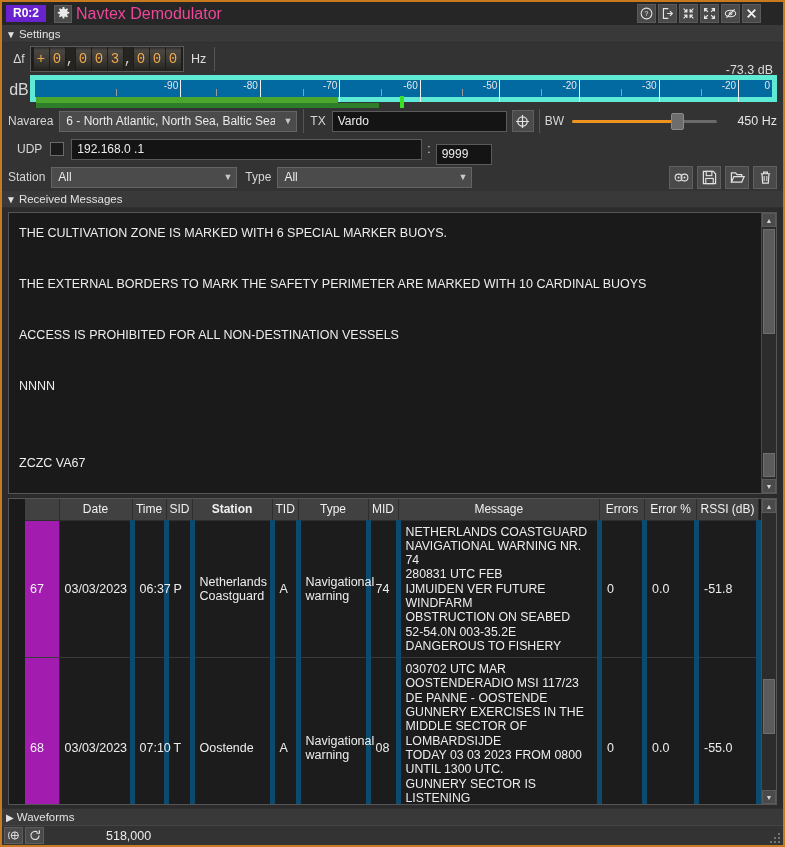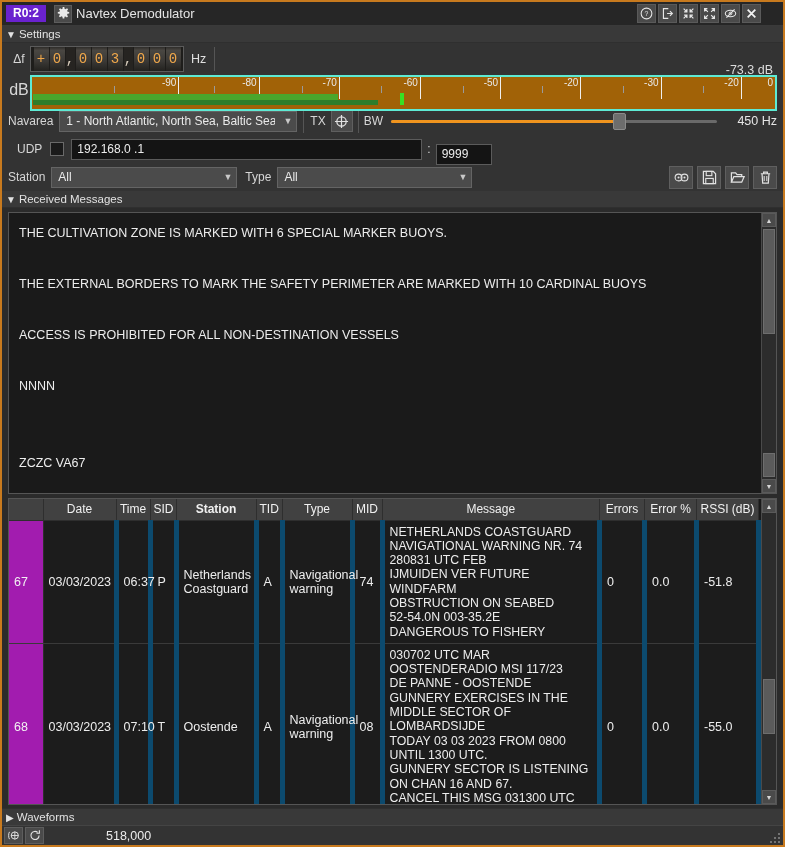--- a/index.html
+++ b/index.html
@@ -34,21 +34,21 @@
     margin-right: 8px;
     line-height: 14px;
   }
   .gear-btn {
     width: 18px; height: 18px;
     background: #4a4a4a;
     border: 1px solid #5d5d5d;
     display: flex; align-items: center; justify-content: center;
     margin-right: 4px;
   }
-  .title-text { font-size: 13px; color: #e5e5e5; flex: 1; }
+  .title-text { font-size: 16px; color: #ec4899; flex: 1; }
   .tb-icons { display: flex; gap: 2px; align-items: center; margin-right: 2px; }
   .tb-btn {
     width: 19px; height: 19px;
     background: #4a4a4a; border: 1px solid #5a5a5a;
     display: flex; align-items: center; justify-content: center;
   }
 
   
   .sec-head {
     height: 17px; min-height: 17px;
@@ -87,23 +87,23 @@
   .dig.sign { color: #f0a84b; }
   .hz { margin-left: 7px; color: #e0e0e0; font-size: 12.5px; }
   .vsep { width: 1px; height: 24px; background: #555; margin: 0 8px; }
   .rssi-top { margin-left: auto; color: #dcdcdc; font-size: 12.5px; padding-right: 4px; margin-top: 21px; }
 
   
   .db-row { height: 32px; display: flex; align-items: stretch; padding: 0 6px 2px 6px; }
   .db-lbl { width: 22px; display: flex; align-items: center; justify-content: center; color: #d8d8d8; font-size: 16px;}
   .meter {
     flex: 1; position: relative;
-    background: #a16207;
-    border: 2px solid #5eead4;
-    height: 36px;
+    background: #0369a1;
+    border: 5px solid #5eead4;
+    height: 27px;
   }
   .scale { position: absolute; inset: 0; }
   .mtick { position: absolute; top: 0; width: 1px; background: #efefef; height: 22px; }
   .mtick.minor { height: 7px; top: 9px; background: #9a9a9a; width: 1px; }
   .mlab { position: absolute; top: 0px; font-size: 10px; color: #e9e9e9; transform: translateX(-100%); padding-right: 2px; line-height: 11px;}
   .bar1 { position: absolute; left: 1px; top: 17px; height: 6px; background: #4aa62c; }
   .bar2 { position: absolute; left: 1px; top: 23px; height: 5px; background: #2e7d2a; }
   .peak { position: absolute; top: 16px; height: 12px; width: 4px; background: #39e023; }
 
   
@@ -173,20 +173,21 @@
 
   
   .tablewrap {
     margin: 2px 6px 0 6px;
     border: 1px solid #555;
     background: #1a1a1a;
     flex: 1;
     display: flex;
     overflow: hidden;
     min-height: 0;
+    padding-left: 16px;
   }
   table { border-collapse: collapse; width: 100%; table-layout: fixed; }
   thead th {
     background: #414141;
     color: #f0f0f0;
     font-size: 12px; font-weight: normal;
     height: 21px;
     border-right: 1px solid #2e2e2e;
     border-bottom: 1px solid #2e2e2e;
     padding: 0 3px;
@@ -356,25 +357,26 @@
         </span>
         <span class="bar1" style="width:41%"></span>
         <span class="bar2" style="width:46.5%"></span>
         <span class="peak" style="left:49.5%"></span>
       </span>
     </div>
 
     <div class="row nav-row">
       <span class="lbl">Navarea</span>
       <span class="combo" style="width:238px; margin-left:6px;">
-        <span class="cv">1 - North Atlantic, North Sea, Baltic Sea</span>
+        <span class="cv">6 - North Atlantic, North Sea, Baltic Sea</span>
         <span class="caret">▼</span>
       </span>
       <span class="vsep" style="margin:0 6px;"></span>
       <span class="lbl">TX</span>
+      <span class="txt" style="width:175px; margin-left:6px;">Vardo</span>
       <span class="iconbtn" style="margin-left:5px;">
         <svg width="15" height="15" viewBox="0 0 16 16">
             <circle cx="8" cy="8" r="5" fill="none" stroke="#e2e2e2" stroke-width="1.3"></circle>
             <path d="M8 1v14M1 8h14" stroke="#e2e2e2" stroke-width="1.3"></path>
           </svg>
       </span>
       <span class="vsep" style="margin:0 5px;"></span>
       <span class="slider-wrap">
         <span class="lbl">BW</span>
         <span class="slider" style="margin-left:8px;">

